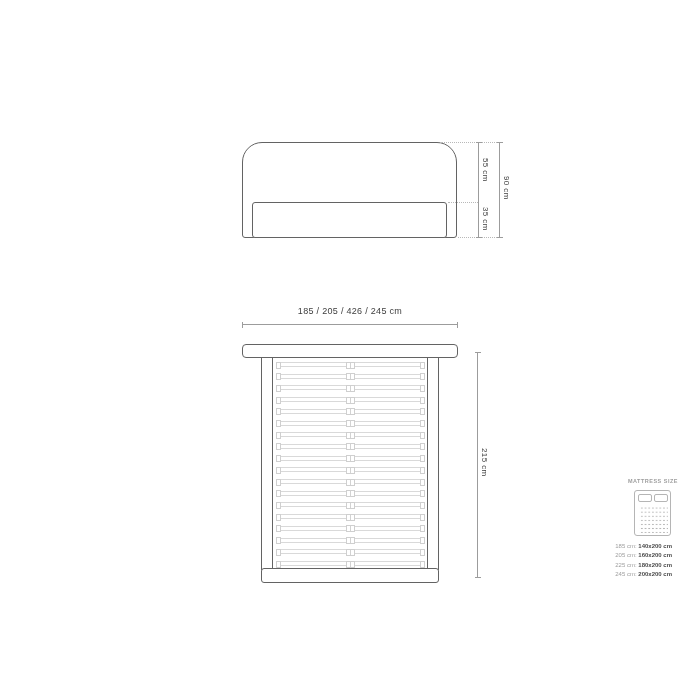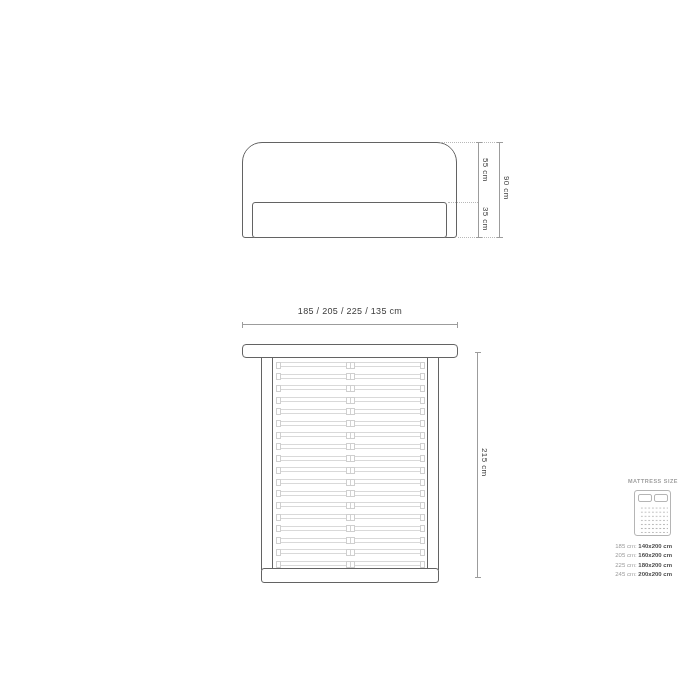--- a/index.html
+++ b/index.html
@@ -71,21 +71,21 @@
 
     <div class="abs dimline-v" style="left:478px;top:142px;height:96px;"></div>
     <div class="abs dimline-v" style="left:499px;top:142px;height:96px;"></div>
 
     <div class="abs vlabel" style="left:481px;top:158px;">55 cm</div>
     <div class="abs vlabel" style="left:481px;top:207px;">35 cm</div>
     <div class="abs vlabel" style="left:502px;top:176px;">90 cm</div>
   </div>
 
   <div class="abs" style="left:0;top:0;width:700px;height:0;">
-    <div class="abs hlabel" style="left:250px;top:306px;width:200px;">185 / 205 / 225 / 135 cm</div>
+    <div class="abs hlabel" style="left:250px;top:306px;width:200px;">185 / 205 / 426 / 245 cm</div>
     <div class="abs dimline-h" style="left:242px;top:324px;width:216px;"></div>
 
     <div class="abs rail" style="left:261px;top:356px;width:12px;height:214px;"></div>
     <div class="abs rail" style="left:427px;top:356px;width:12px;height:214px;"></div>
 
     <div id="slat-area">
         <div class="slat" style="top: 0px;">
           <span class="slat-mid"></span>
         </div>
         <div class="slat" style="top: 11.7059px;">

